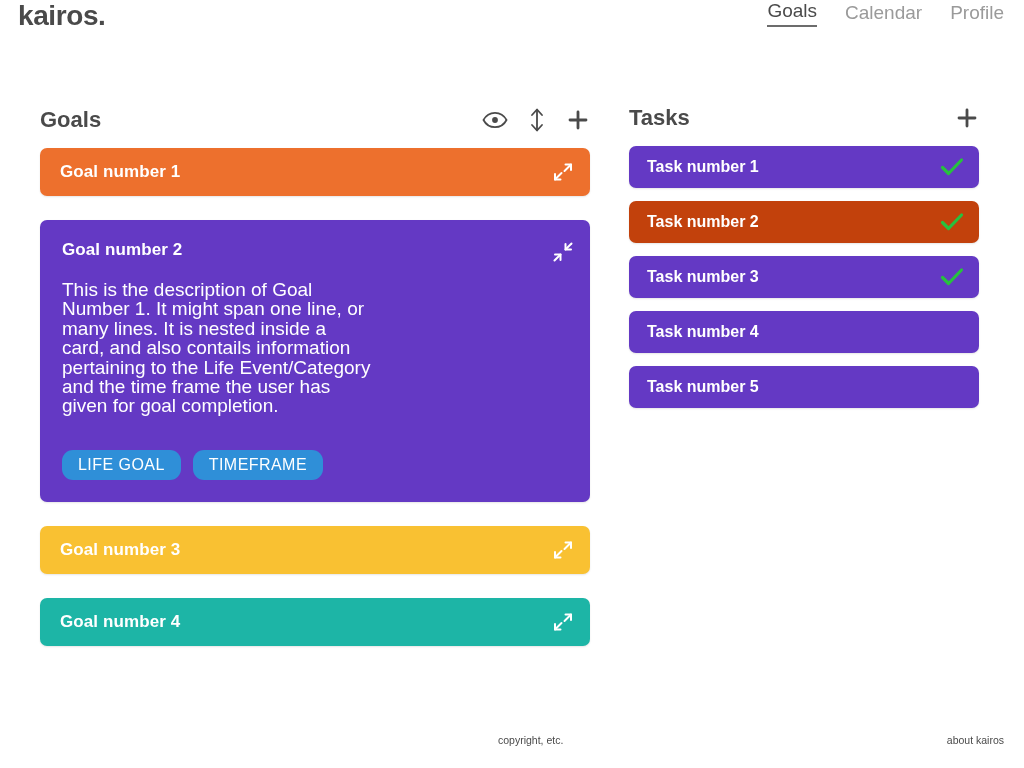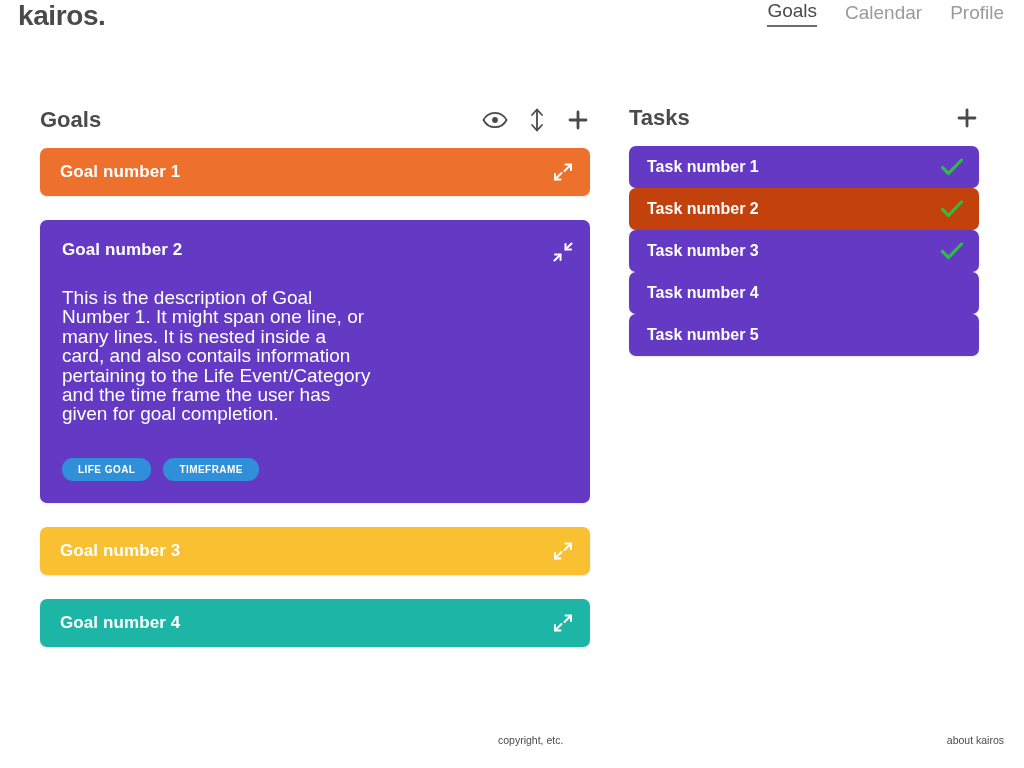--- a/index.html
+++ b/index.html
@@ -144,53 +144,54 @@
   }
 
   .goal-card.expanded .corner {
     top: 22px;
     transform: none;
   }
 
   .goal-card.expanded .goal-title {
     display: block;
     font-size: 17px;
-    margin-bottom: 28px;
+    margin-bottom: 20px;
   }
 
   .goal-desc {
     font-size: 19px;
     line-height: 19.4px;
     max-width: 310px;
     color: #ffffff;
     margin-bottom: 34px;
   }
 
   .badges {
     display: flex;
     gap: 12px;
     align-items: center;
   }
 
   .badge {
     background: #2f8fd8;
     color: #ffffff;
-    font-size: 10px;
-    font-weight: bold;
+    font-size: 16px;
+    font-weight: normal;
     letter-spacing: 0.45px;
     padding: 6px 16px 6px 16px;
     border-radius: 11px;
     white-space: nowrap;
   }
 
   
   .task-card {
     position: relative;
     height: 42px;
     border-radius: 7px;
+    margin-bottom: 13px;
     display: flex;
     align-items: center;
     padding: 0 18px;
     color: #ffffff;
     cursor: pointer;
     box-shadow: 0 1px 2px rgba(0,0,0,0.10);
   }
 
   .task-title {
     font-size: 16px;

